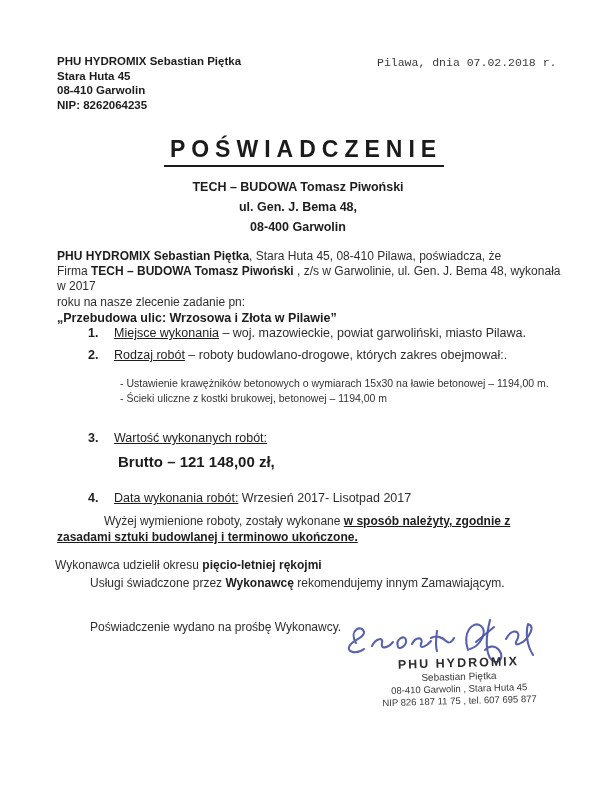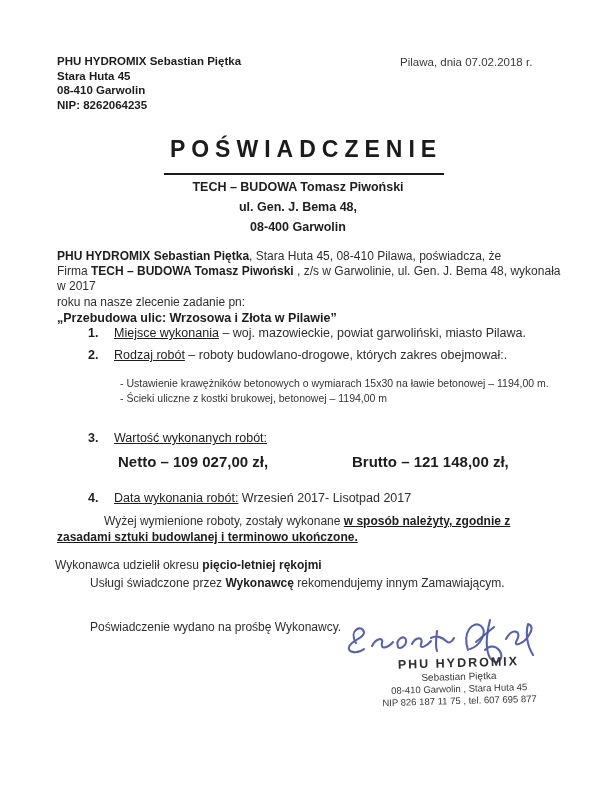--- a/index.html
+++ b/index.html
@@ -12,28 +12,28 @@
     width:608px;height:797px;
     background:#ffffff;
     font-family:"Liberation Sans", sans-serif;
     color:var(--text);
     overflow:hidden;
   }
   .page{position:relative;width:568px;height:797px;background:#fff;}
 
   
   .sender{position:absolute;top:54px;left:57px;font-size:11.5px;font-weight:bold;line-height:14.5px;color:var(--bold);}
-  .dateline{position:absolute;top:56px;left:400px;font-size:11.5px;color:#3a3a3a;}
+  .dateline{position:absolute;top:56px;left:377px;font-size:11.5px;color:#3a3a3a;font-family:Liberation Mono, monospace;}
 
   
   .title-wrap{position:absolute;top:136px;left:0;width:608px;text-align:center;}
   .title{
     display:inline-block;
     font-size:23px;font-weight:bold;letter-spacing:6px;
-    color:#1b1b1b;border-bottom:2.5px solid #1b1b1b;padding:0 2px 10px 6px;
+    color:#1b1b1b;border-bottom:2.5px solid #1b1b1b;padding:0 2px 2px 6px;
   }
 
   
   .recipient{position:absolute;top:177px;left:0;width:596px;text-align:center;line-height:20px;}
   .recipient .dla{font-size:12px;color:#3a3a3a;}
   .recipient .r-bold{font-size:12.5px;font-weight:bold;color:var(--bold);}
 
   
   .intro{position:absolute;top:249px;left:57px;width:512px;font-size:12px;line-height:15.2px;}
   .b{font-weight:bold;color:var(--bold);}
@@ -116,21 +116,20 @@
     </div>
     <div class="sub">
       <div>- Ustawienie krawężników betonowych o wymiarach 15x30 na ławie betonowej – 1194,00 m.</div>
       <div>- Ścieki uliczne z kostki brukowej, betonowej – 1194,00 m</div>
     </div>
     <div class="li item3">
       <span class="num">3.</span>
       <span class="lbl">Wartość wykonanych robót:</span>
     </div>
     <div class="amounts">
-      <span class="netto">Netto – 109 027,00 zł,</span>
       <span class="brutto">Brutto – 121 148,00 zł,</span>
     </div>
     <div class="li item4">
       <span class="num">4.</span>
       <span><span class="lbl">Data wykonania robót:</span><span> Wrzesień 2017- Lisotpad 2017</span></span>
     </div>
   </div>
 
   <div class="closing1">
     <div class="ind">

